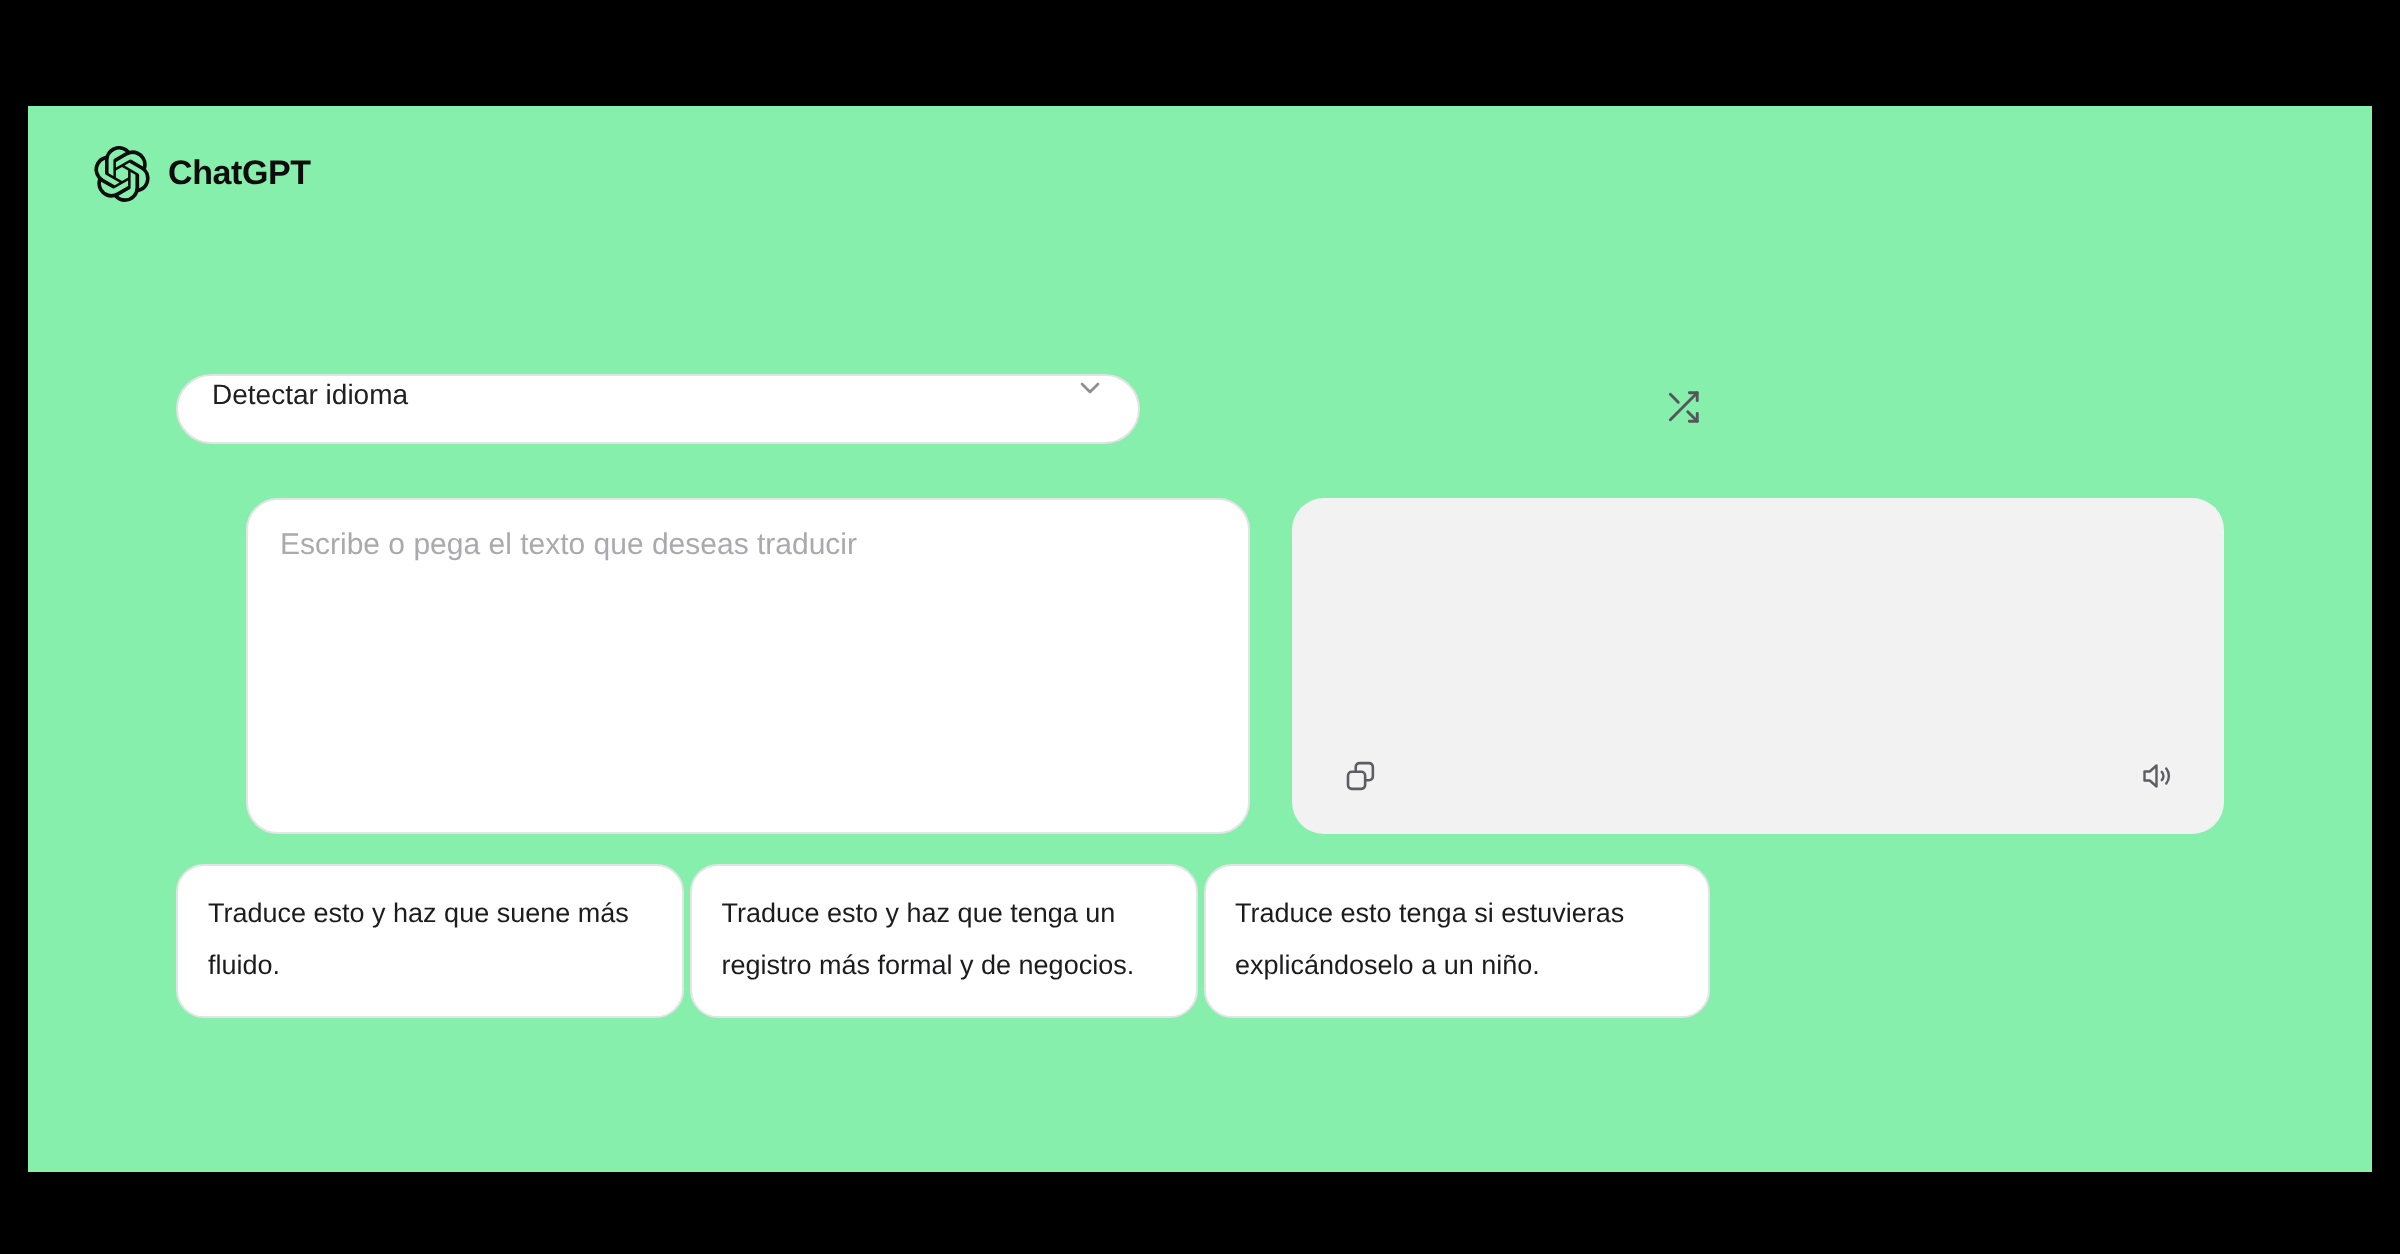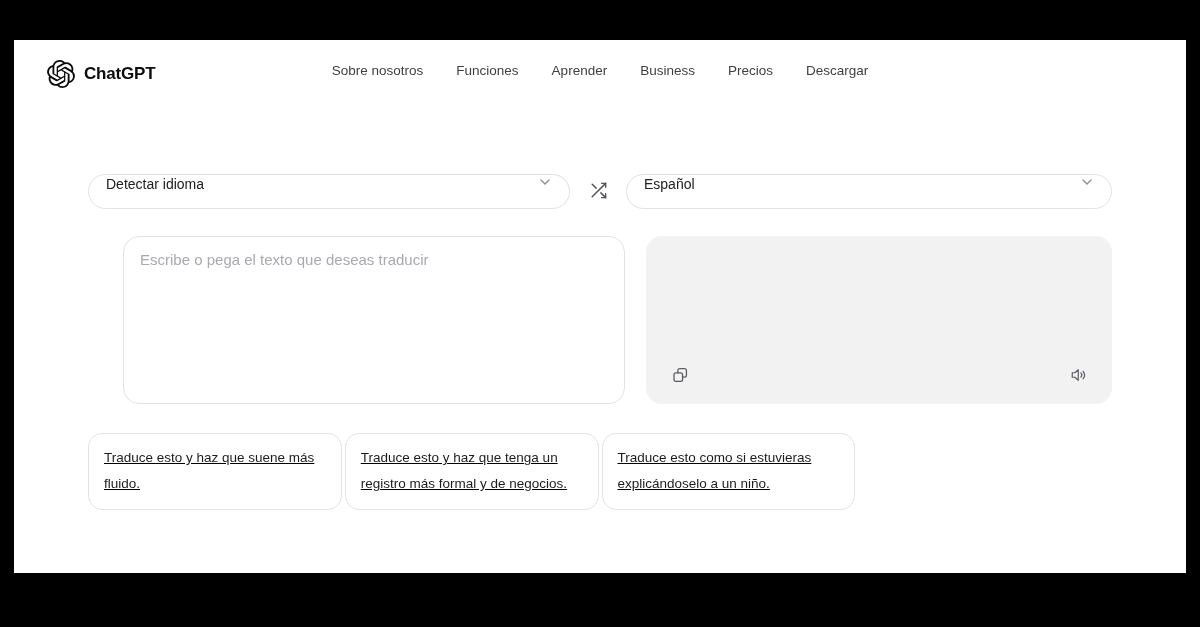--- a/index.html
+++ b/index.html
@@ -4,23 +4,23 @@
 <style>
   * { margin: 0; padding: 0; box-sizing: border-box; }
   html, body {
     width: 1200px; height: 627px;
     background: #000000;
     font-family: "Liberation Sans", sans-serif;
     overflow: hidden;
   }
   .frame {
     position: absolute;
-    left: 14px; top: 40px;
+    left: 14px; top: 53px;
     width: 1172px; height: 533px;
-    background: #ffffff;
+    background: #86efac;
   }
 
   
   .header {
     position: relative;
     height: 57px;
     display: flex;
     align-items: center;
     justify-content: space-between;
     padding: 10px 27px 0 33px;
@@ -154,25 +154,24 @@
     border: none;
     padding: 0;
     cursor: pointer;
     display: flex;
     color: #5d5d61;
   }
   .icon-btn.copy { left: 25px; }
   .icon-btn.speak { right: 24px; }
 
   .cards-row {
-    margin-top: 29px;
+    margin-top: 15px;
     display: grid;
     grid-template-columns: repeat(4, 1fr);
     gap: 3px;
-    text-decoration: underline;
   }
   .suggestion-card {
     height: 77px;
     border: 1px solid #e4e4e7;
     border-radius: 14px;
     background: #ffffff;
     padding: 11px 15px;
     font-size: 13.5px;
     line-height: 26px;
     color: #1c1c1e;
@@ -188,28 +187,20 @@
   <div class="header">
     <div class="brand">
       <span>
         <svg width="28" height="28" viewBox="0 0 24 24" fill="#0d0d0d" xmlns="http://www.w3.org/2000/svg">
           <path d="M22.2819 9.8211a5.9847 5.9847 0 0 0-.5157-4.9108 6.0462 6.0462 0 0 0-6.5098-2.9A6.0651 6.0651 0 0 0 4.9807 4.1818a5.9847 5.9847 0 0 0-3.9977 2.9 6.0462 6.0462 0 0 0 .7427 7.0966 5.98 5.98 0 0 0 .511 4.9107 6.051 6.051 0 0 0 6.5146 2.9001A5.9847 5.9847 0 0 0 13.2599 24a6.0557 6.0557 0 0 0 5.7718-4.2058 5.9894 5.9894 0 0 0 3.9977-2.9001 6.0557 6.0557 0 0 0-.7475-7.073zm-9.022 12.6081a4.4755 4.4755 0 0 1-2.8764-1.0408l.1419-.0804 4.7783-2.7582a.7948.7948 0 0 0 .3927-.6813v-6.7369l2.02 1.1686a.071.071 0 0 1 .038.0615v5.5826a4.504 4.504 0 0 1-4.4945 4.4849zm-9.6607-4.1254a4.4708 4.4708 0 0 1-.5346-3.0137l.142.0852 4.783 2.7582a.7712.7712 0 0 0 .7806 0l5.8428-3.3685v2.3324a.0804.0804 0 0 1-.0332.0615L9.74 19.9502a4.4992 4.4992 0 0 1-6.1408-1.6464zM2.3408 7.8956a4.485 4.485 0 0 1 2.3655-1.9728V11.6a.7664.7664 0 0 0 .3879.6765l5.8144 3.3543-2.0201 1.1685a.0757.0757 0 0 1-.071 0l-4.8303-2.7865A4.504 4.504 0 0 1 2.3408 7.8956zm16.5963 3.8558L13.1038 8.364 15.1192 7.2a.0757.0757 0 0 1 .071 0l4.8303 2.7913a4.4944 4.4944 0 0 1-.6765 8.1042v-5.6772a.79.79 0 0 0-.407-.667zm2.0107-3.0231l-.142-.0852-4.7735-2.7818a.7759.7759 0 0 0-.7854 0L9.409 9.2297V6.8974a.0662.0662 0 0 1 .0284-.0615l4.8303-2.7866a4.4992 4.4992 0 0 1 6.6802 4.66zM8.3065 12.863l-2.02-1.1638a.0804.0804 0 0 1-.038-.0567V6.0742a4.4992 4.4992 0 0 1 7.3757-3.4537l-.142.0805L8.704 5.459a.7948.7948 0 0 0-.3927.6813zm1.0976-2.3654l2.602-1.4998 2.6069 1.4998v2.9994l-2.5974 1.4997-2.6067-1.4997z"></path>
         </svg>
       </span>
       <span class="brand-text">ChatGPT</span>
     </div>
 
-    <nav class="nav">
-      <span class="nav-item">Sobre nosotros</span>
-      <span class="nav-item">Funciones</span>
-      <span class="nav-item">Aprender</span>
-      <span class="nav-item">Business</span>
-      <span class="nav-item">Precios</span>
-      <span class="nav-item">Descargar</span>
-    </nav>
 
   </div>
 
   <div class="main">
 
     <div class="lang-row">
       <div class="lang-select src">
         <span class="lang-label">Detectar idioma</span>
         <span>
           <svg width="16" height="16" viewBox="0 0 24 24" fill="none" stroke="#8e8e93" stroke-width="2" stroke-linecap="round" stroke-linejoin="round">
@@ -225,28 +216,20 @@
               <polyline points="16 3 21 3 21 8"></polyline>
               <line x1="4" y1="20" x2="21" y2="3"></line>
               <polyline points="21 16 21 21 16 21"></polyline>
               <line x1="15" y1="15" x2="21" y2="21"></line>
               <line x1="4" y1="4" x2="9" y2="9"></line>
             </svg>
           </span>
         </button>
       </div>
 
-      <div class="lang-select tgt">
-        <span class="lang-label">Español</span>
-        <span>
-          <svg width="16" height="16" viewBox="0 0 24 24" fill="none" stroke="#8e8e93" stroke-width="2" stroke-linecap="round" stroke-linejoin="round">
-            <polyline points="6 9 12 15 18 9"></polyline>
-          </svg>
-        </span>
-      </div>
     </div>
 
     <div class="boxes-row">
       <div class="input-box">
         <textarea placeholder="Escribe o pega el texto que deseas traducir" style=""></textarea>
       </div>
 
       <div class="output-box">
         <span></span>
         <button class="icon-btn copy">
@@ -265,17 +248,17 @@
               <path d="M17.5 7a8 8 0 0 1 0 10"></path>
             </svg>
           </span>
         </button>
       </div>
     </div>
 
     <div class="cards-row">
       <div class="suggestion-card">Traduce esto y haz que suene más fluido.</div>
       <div class="suggestion-card">Traduce esto y haz que tenga un registro más formal y de negocios.</div>
-      <div class="suggestion-card">Traduce esto como si estuvieras explicándoselo a un niño.</div>
+      <div class="suggestion-card">Traduce esto tenga si estuvieras explicándoselo a un niño.</div>
     </div>
 
   </div>
 </div>
 
 </body></html>

